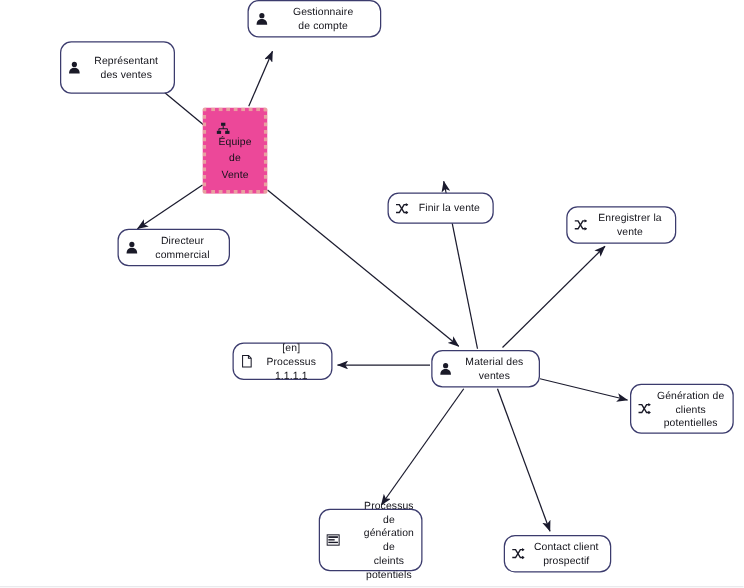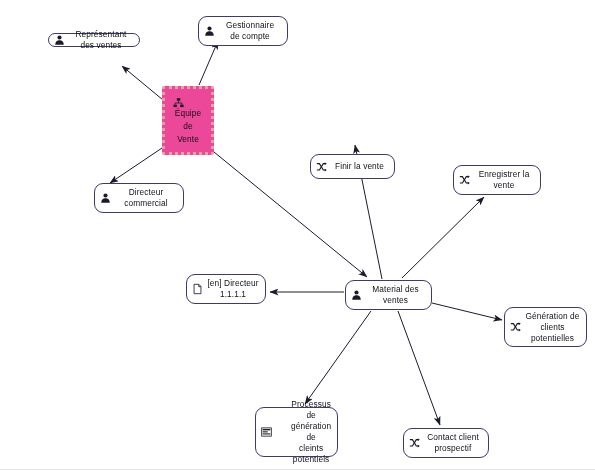--- a/index.html
+++ b/index.html
@@ -101,29 +101,29 @@
         <svg viewBox="0 0 16 16" class="ico">
     <rect x="5.6" y="1" width="5" height="3.6" fill="#1a1a28"></rect>
     <rect x="0.6" y="10.4" width="5" height="3.6" fill="#1a1a28"></rect>
     <rect x="10.4" y="10.4" width="5" height="3.6" fill="#1a1a28"></rect>
     <path d="M8.1 4.6 L8.1 8 M3.1 8 L13 8 M3.1 8 L3.1 10.4 M13 8 L13 10.4" stroke="#1a1a28" stroke-width="1.2" fill="none"></path>
   </svg>
         <span class="label">Équipe
 de
 Vente</span>
       </div>
-      <div class="node" style="left: 48px; top: 33px; width: 92px; height: 14px;">
+      <div class="node" style="left: 48px; top: 33px; width: 92px; height: 42px;">
         <svg viewBox="0 0 16 16" class="ico">
     <circle cx="8" cy="4.4" r="3" fill="#1a1a28"></circle>
     <path d="M1.8 15 C1.8 9.8 5 8.2 8 8.2 C11 8.2 14.2 9.8 14.2 15 Z" fill="#1a1a28"></path>
   </svg>
         <span class="label">Représentant
 des ventes</span>
       </div>
-      <div class="node" style="left: 198px; top: 16px; width: 90px; height: 30px;">
+      <div class="node" style="left: 198px; top: 0; width: 107px; height: 30px;">
         <svg viewBox="0 0 16 16" class="ico">
     <circle cx="8" cy="4.4" r="3" fill="#1a1a28"></circle>
     <path d="M1.8 15 C1.8 9.8 5 8.2 8 8.2 C11 8.2 14.2 9.8 14.2 15 Z" fill="#1a1a28"></path>
   </svg>
         <span class="label">Gestionnaire
 de compte</span>
       </div>
       <div class="node" style="left: 52px; top: 183px; width: 90px; height: 30px; margin-left: 42px;">
         <svg viewBox="0 0 16 16" class="ico">
     <circle cx="8" cy="4.4" r="3" fill="#1a1a28"></circle>
@@ -168,21 +168,21 @@
   </svg>
         <span class="label">Génération de
 clients
 potentielles</span>
       </div>
       <div class="node" style="left: 186px; top: 274px; width: 80px; height: 30px;">
         <svg viewBox="0 0 16 16" class="ico">
     <path d="M3 1.2 L10 1.2 L13 4.4 L13 14.8 L3 14.8 Z" fill="#ffffff" stroke="#1a1a28" stroke-width="1.2"></path>
     <path d="M9.8 1.4 L9.8 4.6 L12.9 4.6" fill="none" stroke="#1a1a28" stroke-width="1.2"></path>
   </svg>
-        <span class="label">[en] Directeur
+        <span class="label">[en] Processus
 1.1.1.1</span>
       </div>
       <div class="node" style="left: 255px; top: 407px; width: 83px; height: 50px; gap: 19px;">
         <svg viewBox="0 0 16 16" class="ico">
     <rect x="1" y="2" width="14" height="12" fill="#ffffff" stroke="#1a1a28" stroke-width="1.2"></rect>
     <rect x="2.4" y="3.6" width="11.2" height="2" fill="#1a1a28"></rect>
     <rect x="2.4" y="7" width="7.4" height="1.6" fill="#1a1a28"></rect>
     <rect x="2.4" y="10" width="11.2" height="1.6" fill="#1a1a28"></rect>
   </svg>
         <span class="label">Processus de

